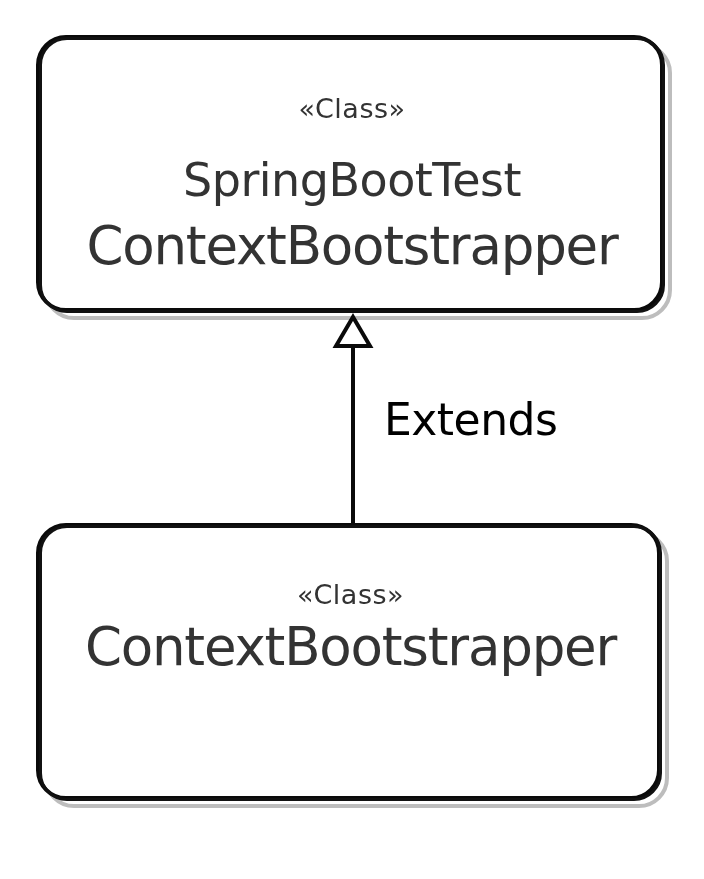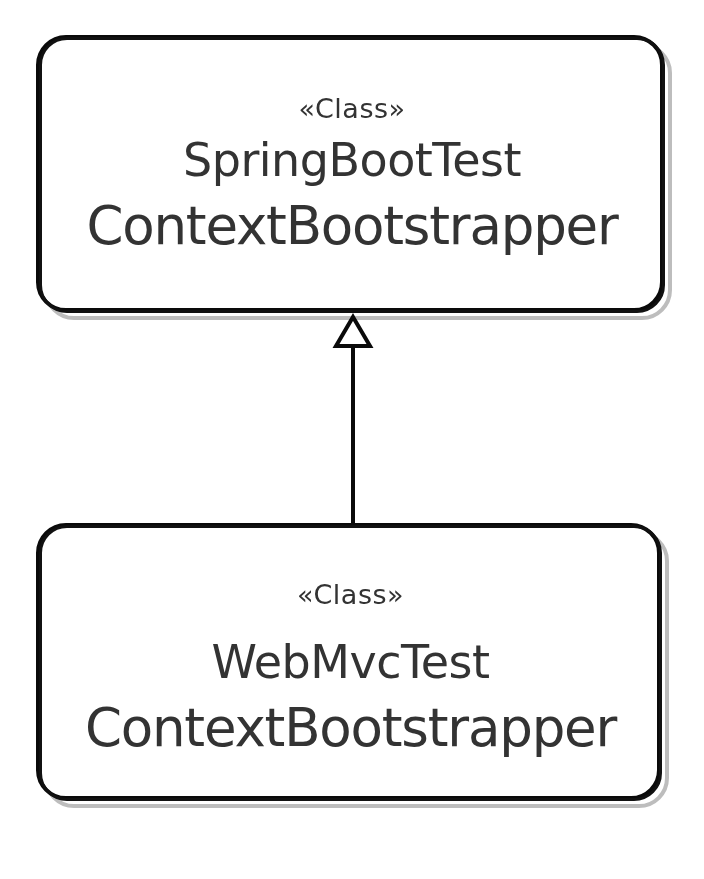--- a/index.html
+++ b/index.html
@@ -107,35 +107,35 @@
 <body>
 
 <div id="diagram-canvas">
 
   <div class="uml-class" style="left:36px; top:35px; width:632px; height:281px;">
     <div class="box-shadow-layer" style="left:8px; top:8px; width:628px; height:277px;"></div>
     <div class="box-stroke-layer" style="left:0px; top:0px; width:628px; height:277px;"></div>
     <div class="box-stroke-layer jitter" style="left:3px; top:2px; width:626px; height:276px; border-radius:28px;"></div>
     <div class="box-content" style="padding-top:60px;">
       <div class="stereotype">«Class»</div>
-      <div class="class-name-line" style="margin-top:12px;">SpringBootTest</div>
+      <div class="class-name-line" style="margin-top:32px;">SpringBootTest</div>
       <div class="class-name-line wide" style="margin-top:8px;">ContextBootstrapper</div>
     </div>
   </div>
 
   <svg id="generalization-connector" viewBox="0 0 704 879" xmlns="http://www.w3.org/2000/svg">
     <line x1="353" y1="345" x2="353" y2="523" stroke="#0a0a0a" stroke-width="4"></line>
     <polygon points="353,317 370,346 336,346" fill="#ffffff" stroke="#0a0a0a" stroke-width="4" stroke-linejoin="miter"></polygon>
   </svg>
 
+  <div class="edge-label" style="left:384px; top:398px;">Extends</div>
 
   <div class="uml-class" style="left:36px; top:523px; width:629px; height:282px;">
     <div class="box-shadow-layer" style="left:8px; top:8px; width:625px; height:277px;"></div>
     <div class="box-stroke-layer" style="left:0px; top:0px; width:625px; height:277px;"></div>
     <div class="box-stroke-layer jitter" style="left:3px; top:2px; width:623px; height:276px; border-radius:28px;"></div>
     <div class="box-content" style="padding-top:58px;">
       <div class="stereotype">«Class»</div>
-      <div class="class-name-line" style="margin-top:28px;">WebMvcTest</div>
       <div class="class-name-line wide" style="margin-top:8px;">ContextBootstrapper</div>
     </div>
   </div>
 
 </div>
 
 </body></html>

